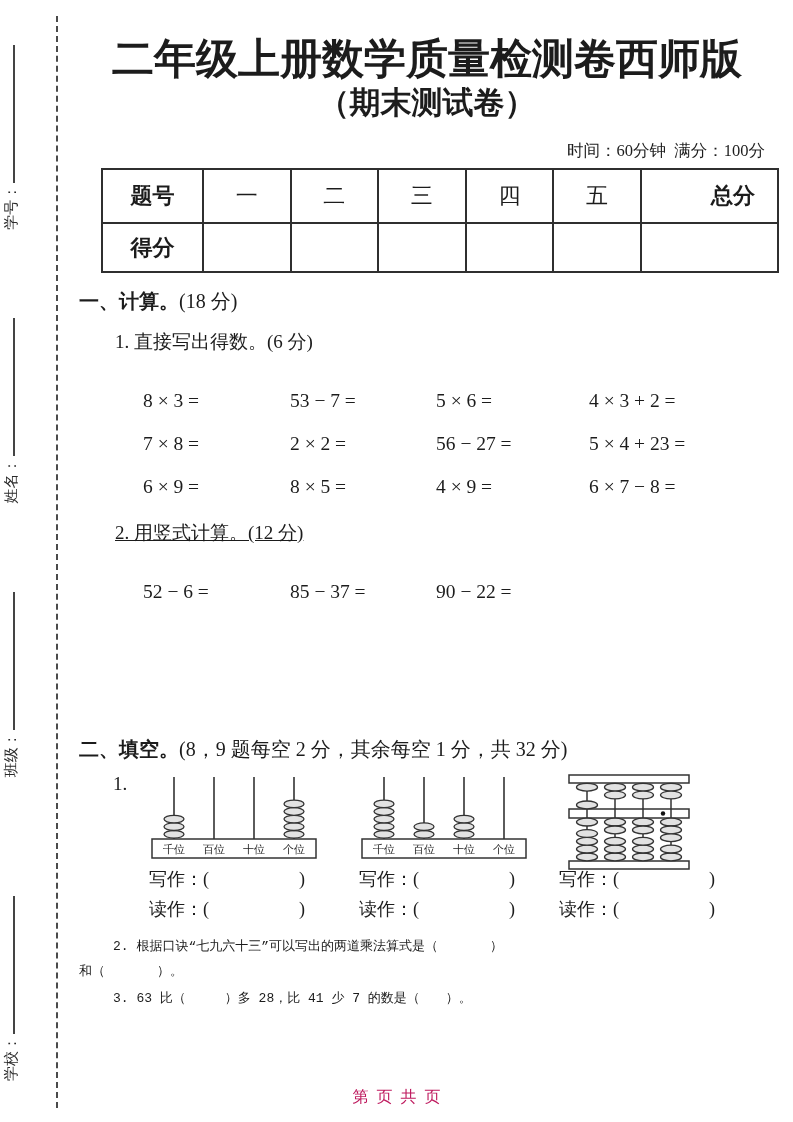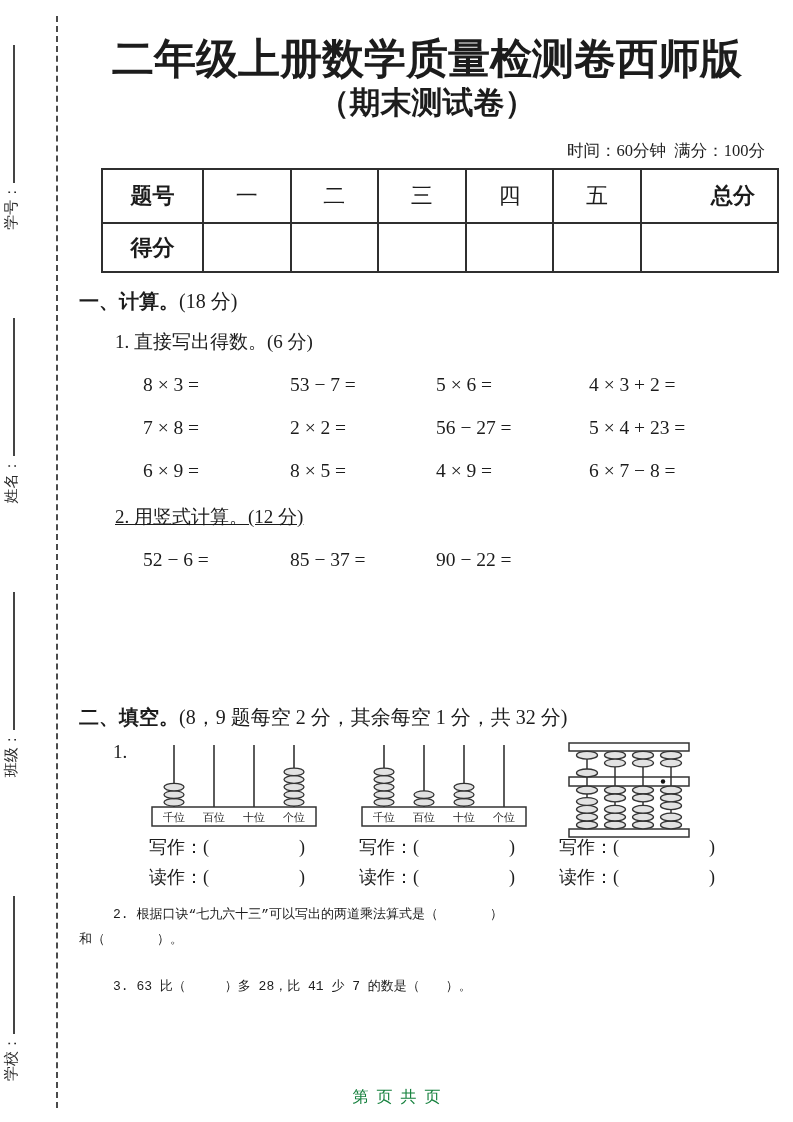--- a/index.html
+++ b/index.html
@@ -36,35 +36,35 @@
   table.score td{border:2px solid #2f2f2f;text-align:center;vertical-align:middle;
     font-size:22px;}
   td.hd{font-family:"Liberation Sans","DejaVu Sans",sans-serif;font-weight:700;}
   .row-head td{height:50px;} .row-score td{height:45px;margin-left:41px;}
   .c0{width:106px;} .cN{width:91px;} .cT{width:94px;padding-left:48px;}
 
   .sec-head{margin:15px 0 0 4px;font-size:20px;}
   .sec-bold{font-family:"Liberation Sans","DejaVu Sans",sans-serif;font-weight:800;}
   .part-title{margin:14px 0 0 40px;font-size:19px;}
   .probgrid{display:grid;grid-template-columns:147px 146px 153px auto;
-    padding-left:68px;margin-top:19px;row-gap:21px;font-size:19.5px;}
+    padding-left:68px;margin-top:35px;row-gap:21px;font-size:19.5px;}
   .workspace{height:118px;}
 
   .q1wrap{display:flex;margin-top:10px;}
   .q1num{width:36px;padding-left:38px;font-size:19px;}
   .ab-col{font-size:18px;line-height:1.65;}
   .colA{width:210px;} .colB{width:200px;} .colC{width:195px;}
   .ab-fig{height:92px;}
   .colC .ab-fig{padding-left:8px;}
   .q-par{margin:10px 0 0 0;font-size:13px;line-height:1.8;font-family:Liberation Mono, monospace;}
   .ind{padding-left:38px;}
   .ind2{padding-left:4px;}
 
   .footer{position:absolute;bottom:14px;left:0;width:793px;text-align:center;
-    font-size:16px;color:#15803d;}
+    font-size:16px;color:#be185d;}
 </style>
 </head>
 <body>
 
 <div class="seal-line"></div>
 
 <div class="side-strip">
   <span class="side-field sf1"><span>学校：</span><span class="bline"></span></span>
   <span class="side-field sf2"><span>班级：</span><span class="bline"></span></span>
   <span class="side-field sf3"><span>姓名：</span><span class="bline"></span></span>
@@ -220,17 +220,17 @@
             <ellipse cx="104" cy="76.10000000000001" rx="10.5" ry="3.9" fill="#e2e2e2" stroke="#333" stroke-width="1.3"></ellipse>
             <circle cx="96" cy="40.5" r="2.2" fill="#111"></circle>
           </svg></div>
       <div class="pre">写作：(　　　　　)</div>
       <div class="pre">读作：(　　　　　)</div>
     </div>
   </div>
 
   <div class="q-par ind">2. 根据口诀“七九六十三”可以写出的两道乘法算式是（　　　　）</div>
   <div class="q-par ind2" style="margin-top:2px;">和（　　　　）。</div>
-  <div class="q-par ind" style="margin-top:24px;">3. 63 比（　　　）多 28，比 41 少 7 的数是（　　）。</div>
+  <div class="q-par ind" style="margin-top:4px;">3. 63 比（　　　）多 28，比 41 少 7 的数是（　　）。</div>
 
 </div>
 
 <div class="footer pre">第  页  共  页</div>
 
 </body></html>

